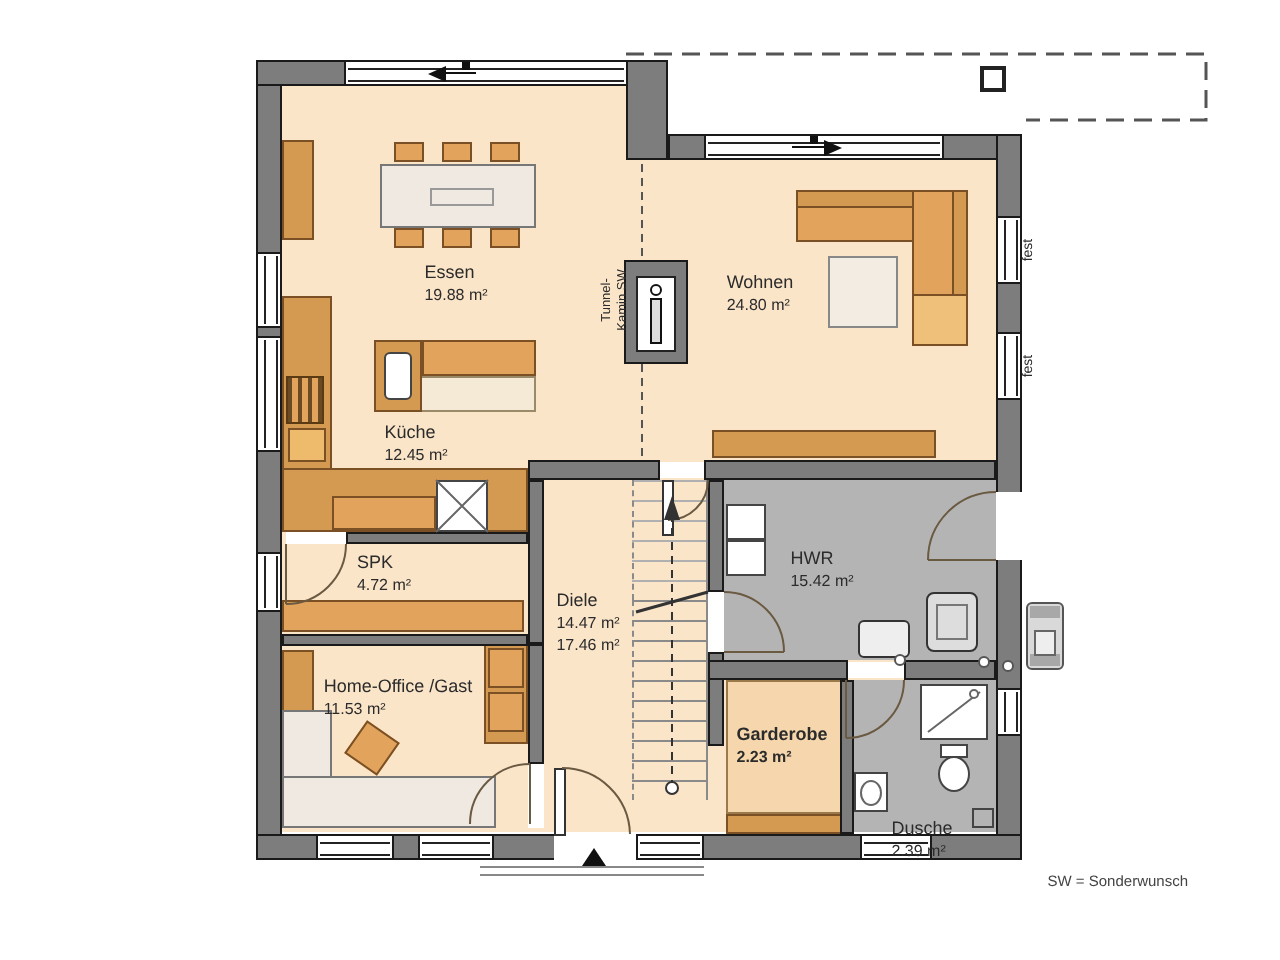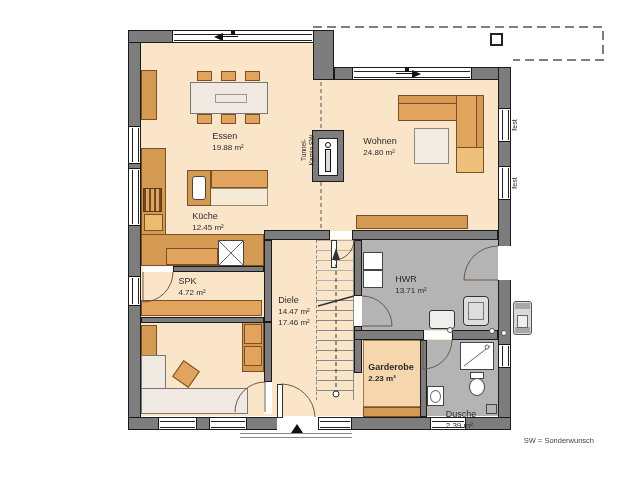--- a/index.html
+++ b/index.html
@@ -233,21 +233,25 @@
     <div class="rn">SPK</div>
     <div class="ra">4.72 m²</div>
   </div>
   <div class="room-label" style="left:294px;top:295px;">
     <div class="rn">Diele</div>
     <div class="ra">14.47 m²</div>
     <div class="ra">17.46 m²</div>
   </div>
   <div class="room-label" style="left:411px;top:274px;">
     <div class="rn">HWR</div>
-    <div class="ra">13.71 m²</div>
+    <div class="ra">15.42 m²</div>
+  </div>
+  <div class="room-label" style="left:199px;top:338px;">
+    <div class="rn">Home-Office /Gast</div>
+    <div class="ra">11.53 m²</div>
   </div>
   <div class="room-label" style="left:391px;top:362px;font-weight:bold;">
     <div class="rn">Garderobe</div>
     <div class="ra">2.23 m²</div>
   </div>
   <div class="room-label" style="left:461px;top:392px;margin-top:17px;">
     <div class="rn">Dusche</div>
     <div class="ra">2.39 m²</div>
   </div>
 

